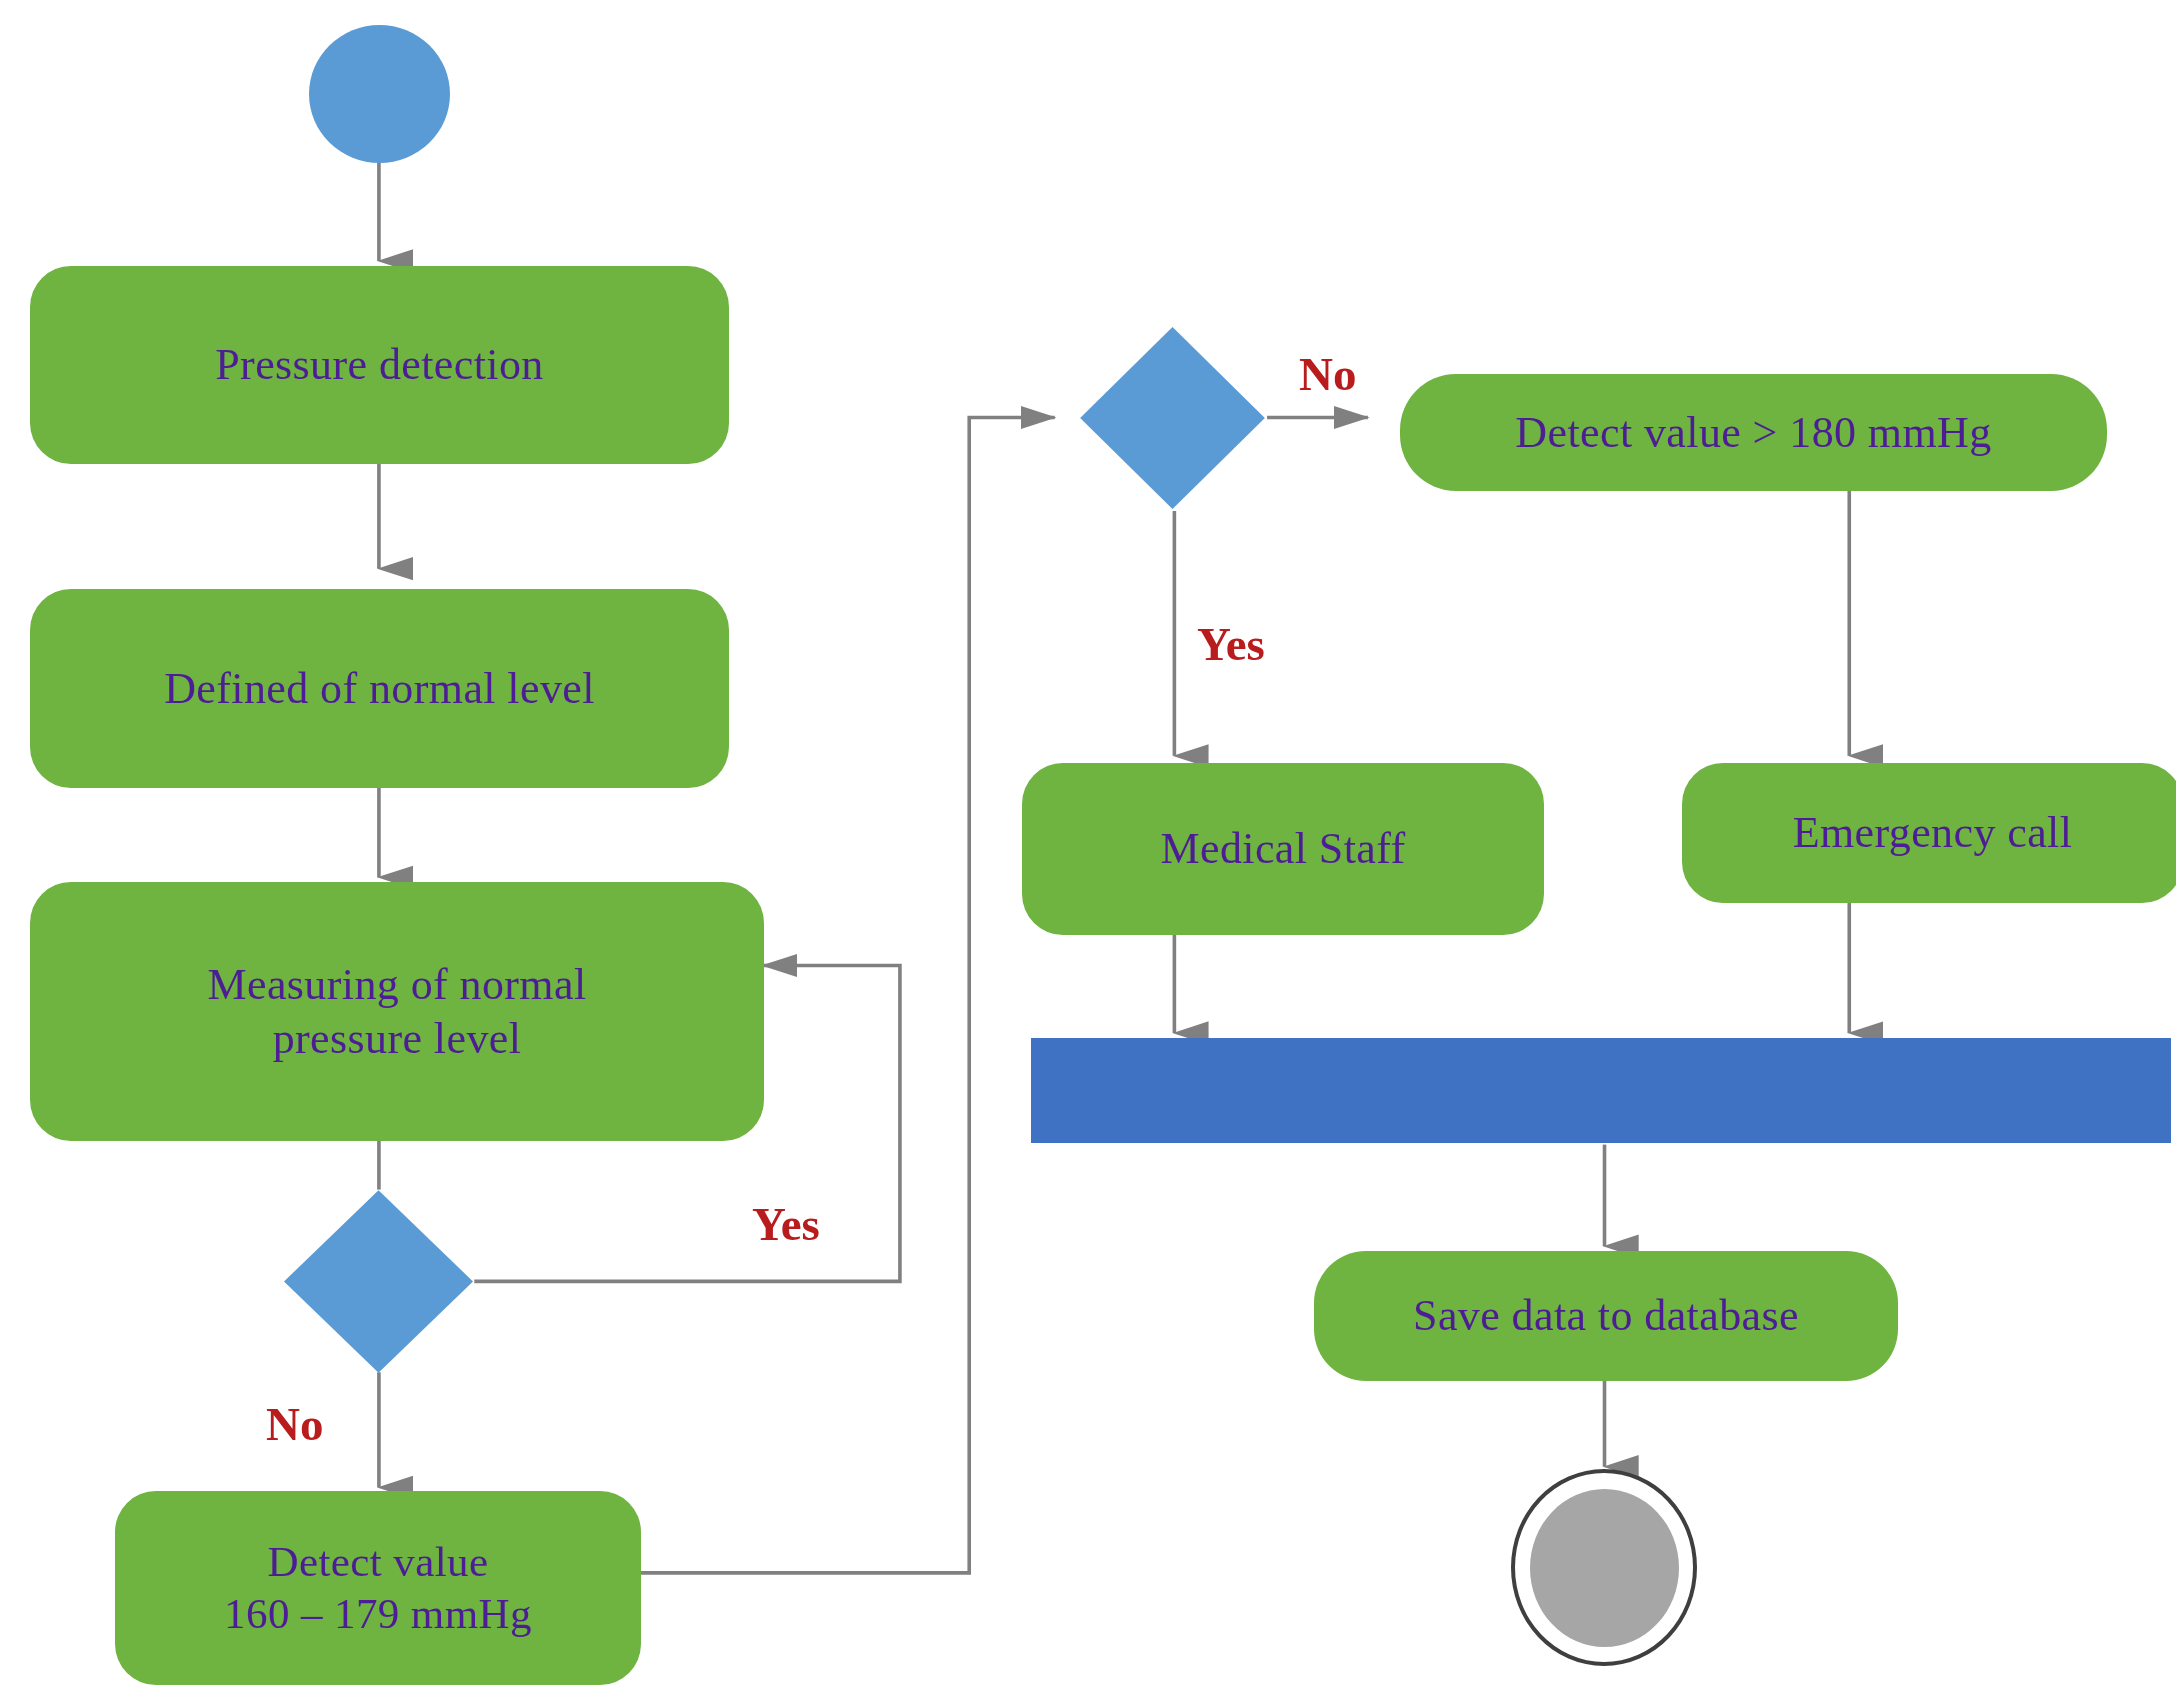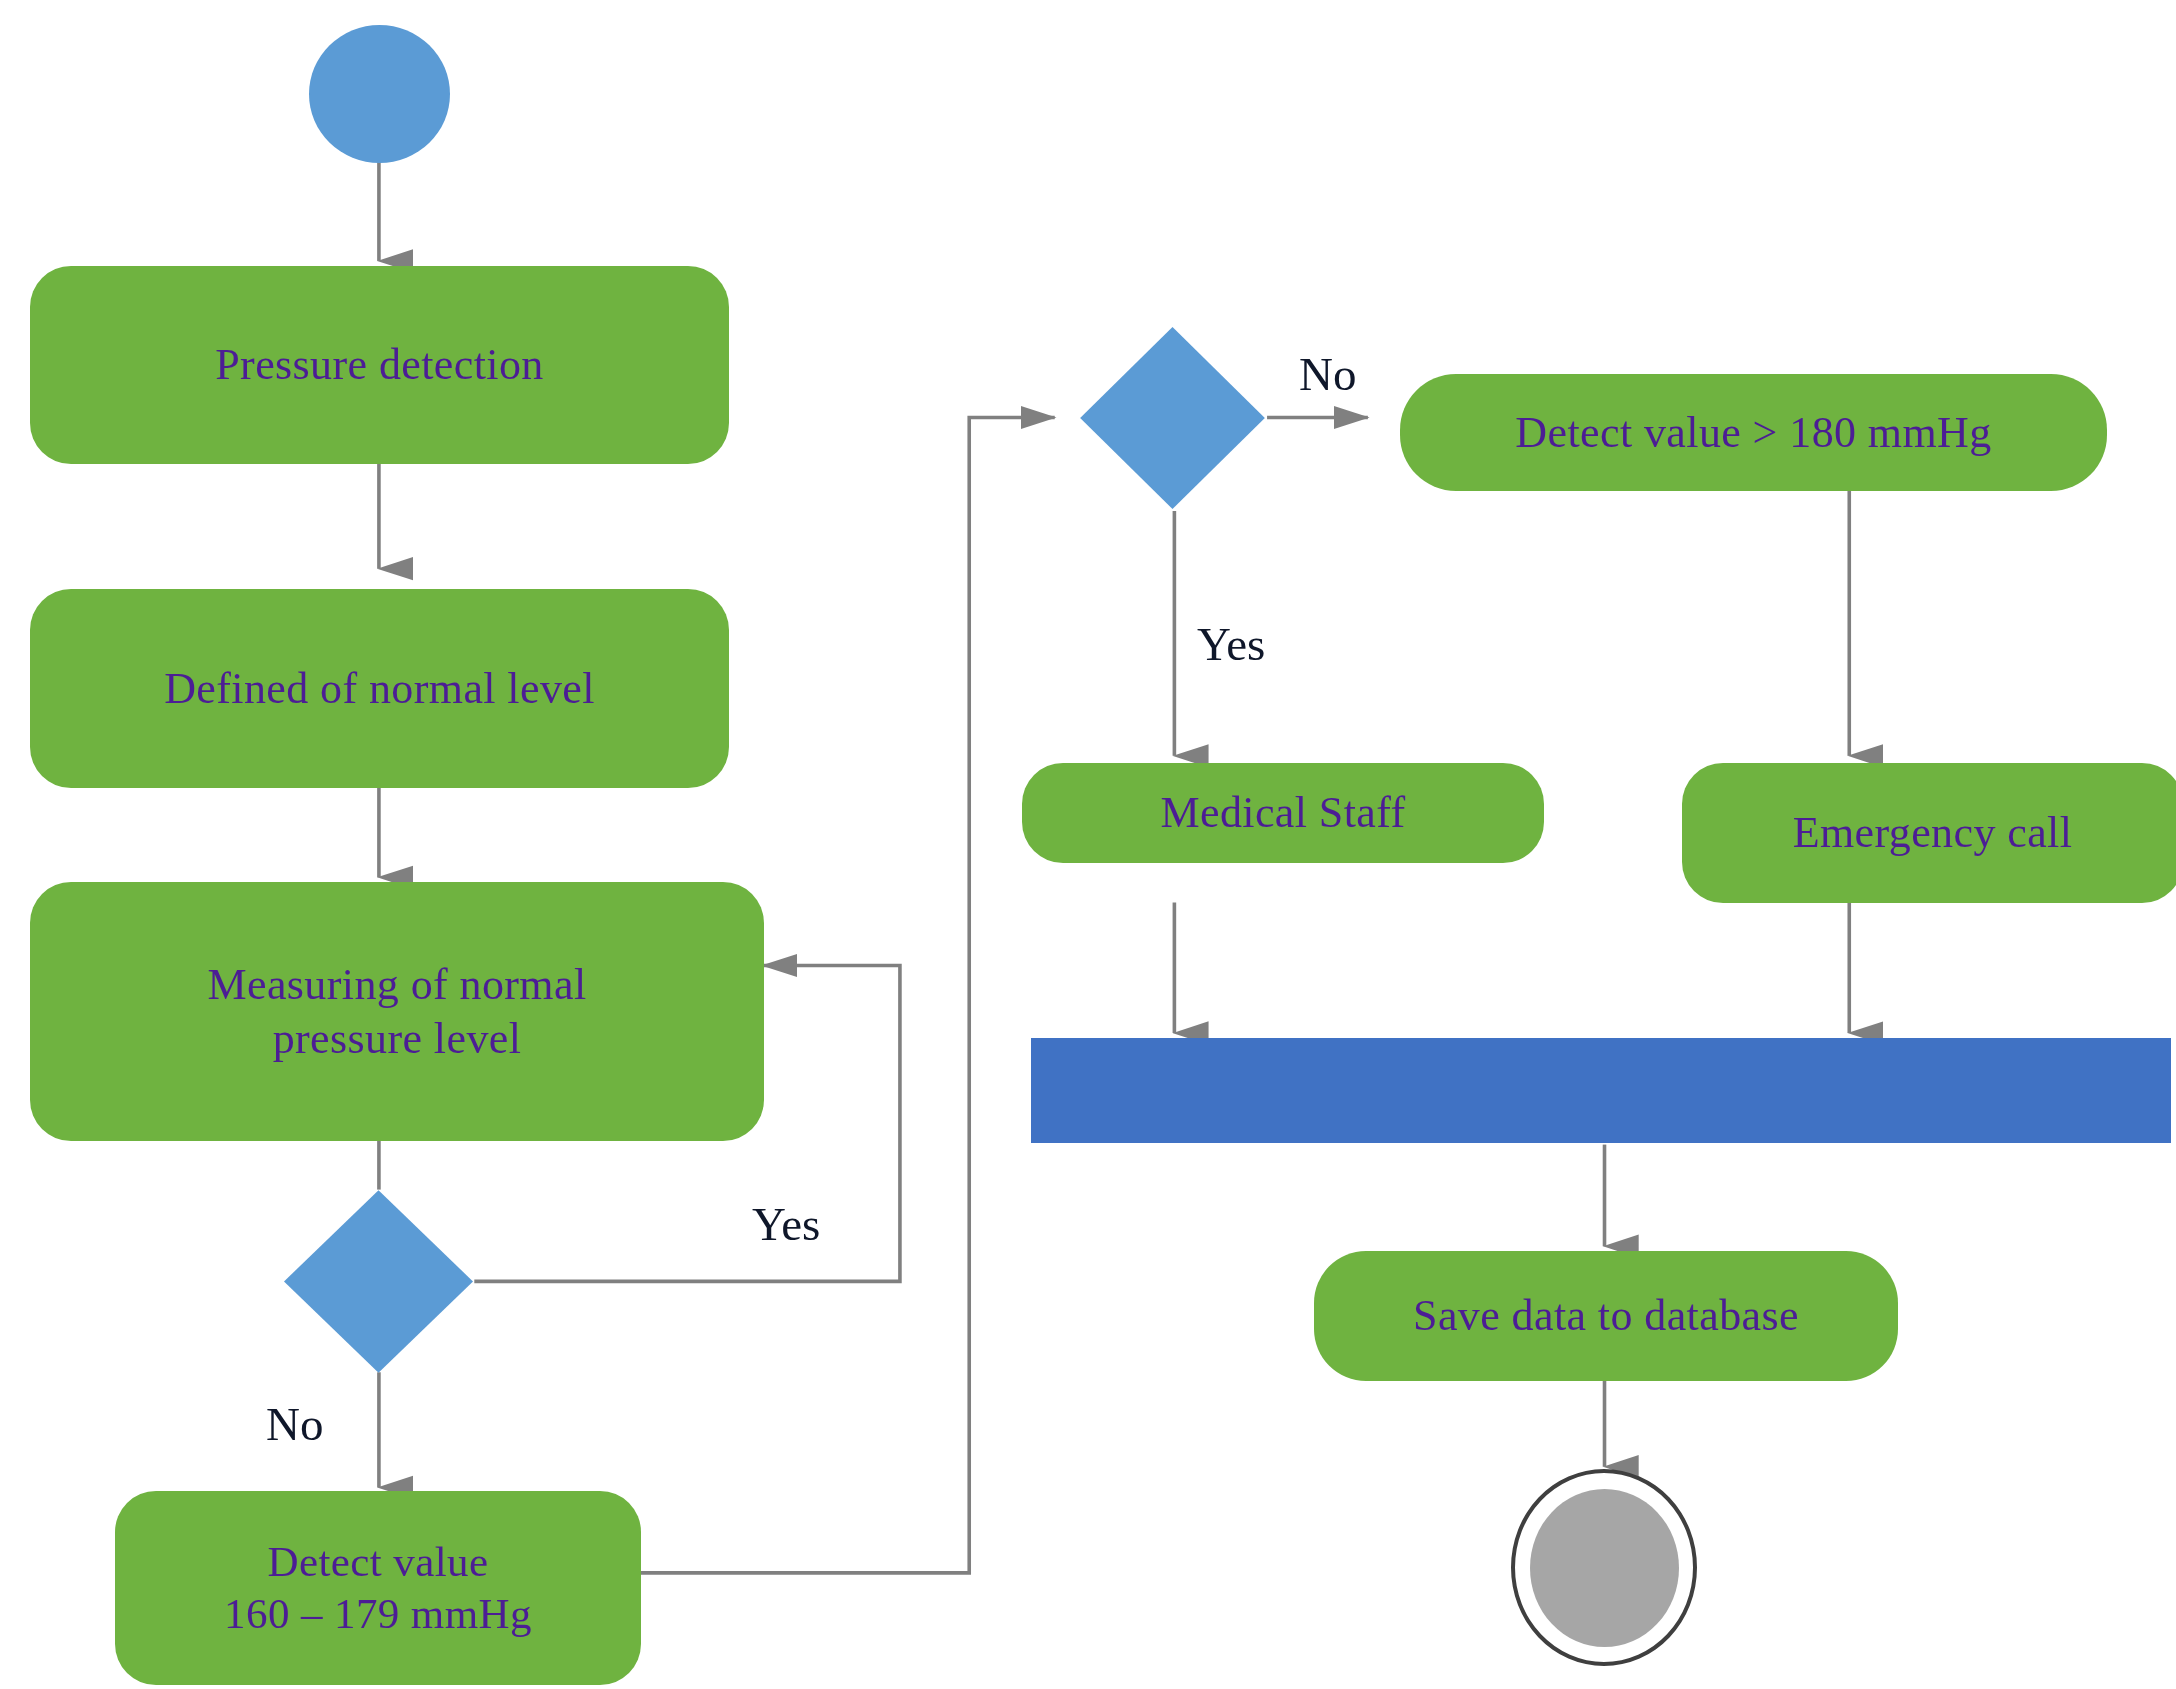--- a/index.html
+++ b/index.html
@@ -54,23 +54,24 @@
     position: absolute;
     background: #A6A6A6;
     border-radius: 50%;
   }
   .bar-node {
     background: #4072C4;
   }
   .edge-label {
     position: absolute;
     font-size: 47px;
-    color: #0f172a;
+    color: #b91c1c;
     white-space: nowrap;
     user-select: none;
+    font-weight: bold;
   }
   svg.wires {
     position: absolute;
     left: 0; top: 0;
     width: 2176px;
     height: 1689px;
     pointer-events: none;
   }
 </style>
 </head>
@@ -142,21 +143,21 @@
 160 – 179 mmHg</div>
 
   <div style="position:absolute; left:1080px; top:327px; width:185px; height:182px;">
     <svg width="185" height="182" viewBox="0 0 205 202" xmlns="http://www.w3.org/2000/svg">
       <polygon points="102.5,0 205,101 102.5,202 0,101" fill="#5B9BD5"></polygon>
     </svg>
   </div>
 
   <div class="node action" style="left:1400px; top:374px; width:707px; height:117px; border-radius:56px;">Detect value &gt; 180 mmHg</div>
 
-  <div class="node action" style="left:1022px; top:763px; width:522px; height:100px;">Medical Staff</div>
+  <div class="node action" style="left:1022px; top:763px; width:522px; height:172px;">Medical Staff</div>
 
   <div class="node action" style="left:1670px; top:763px; width:501px; height:140px;margin-left:12px;">Emergency call</div>
 
   <div class="node bar-node" style="left:1031px; top:1038px; width:1140px; height:105px;"></div>
 
   <div class="node action" style="left:1314px; top:1251px; width:584px; height:130px; border-radius:52px;">Save data to database</div>
 
   <div class="end-node-outer" style="left:1511px; top:1469px; width:186px; height:197px;">
     <div class="end-node-inner" style="left:15.3px; top:16px; width:149px; height:158px;"></div>
   </div>

